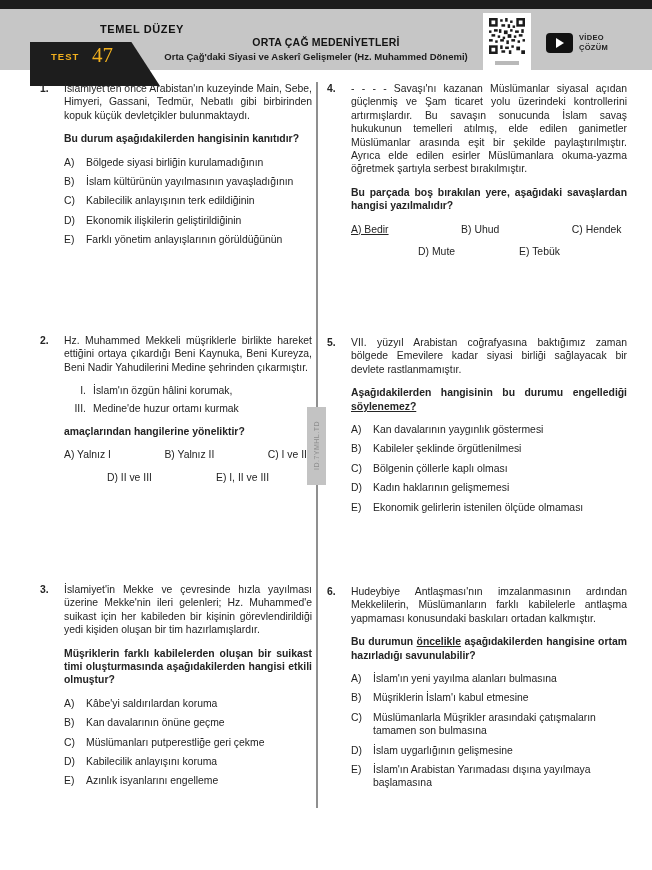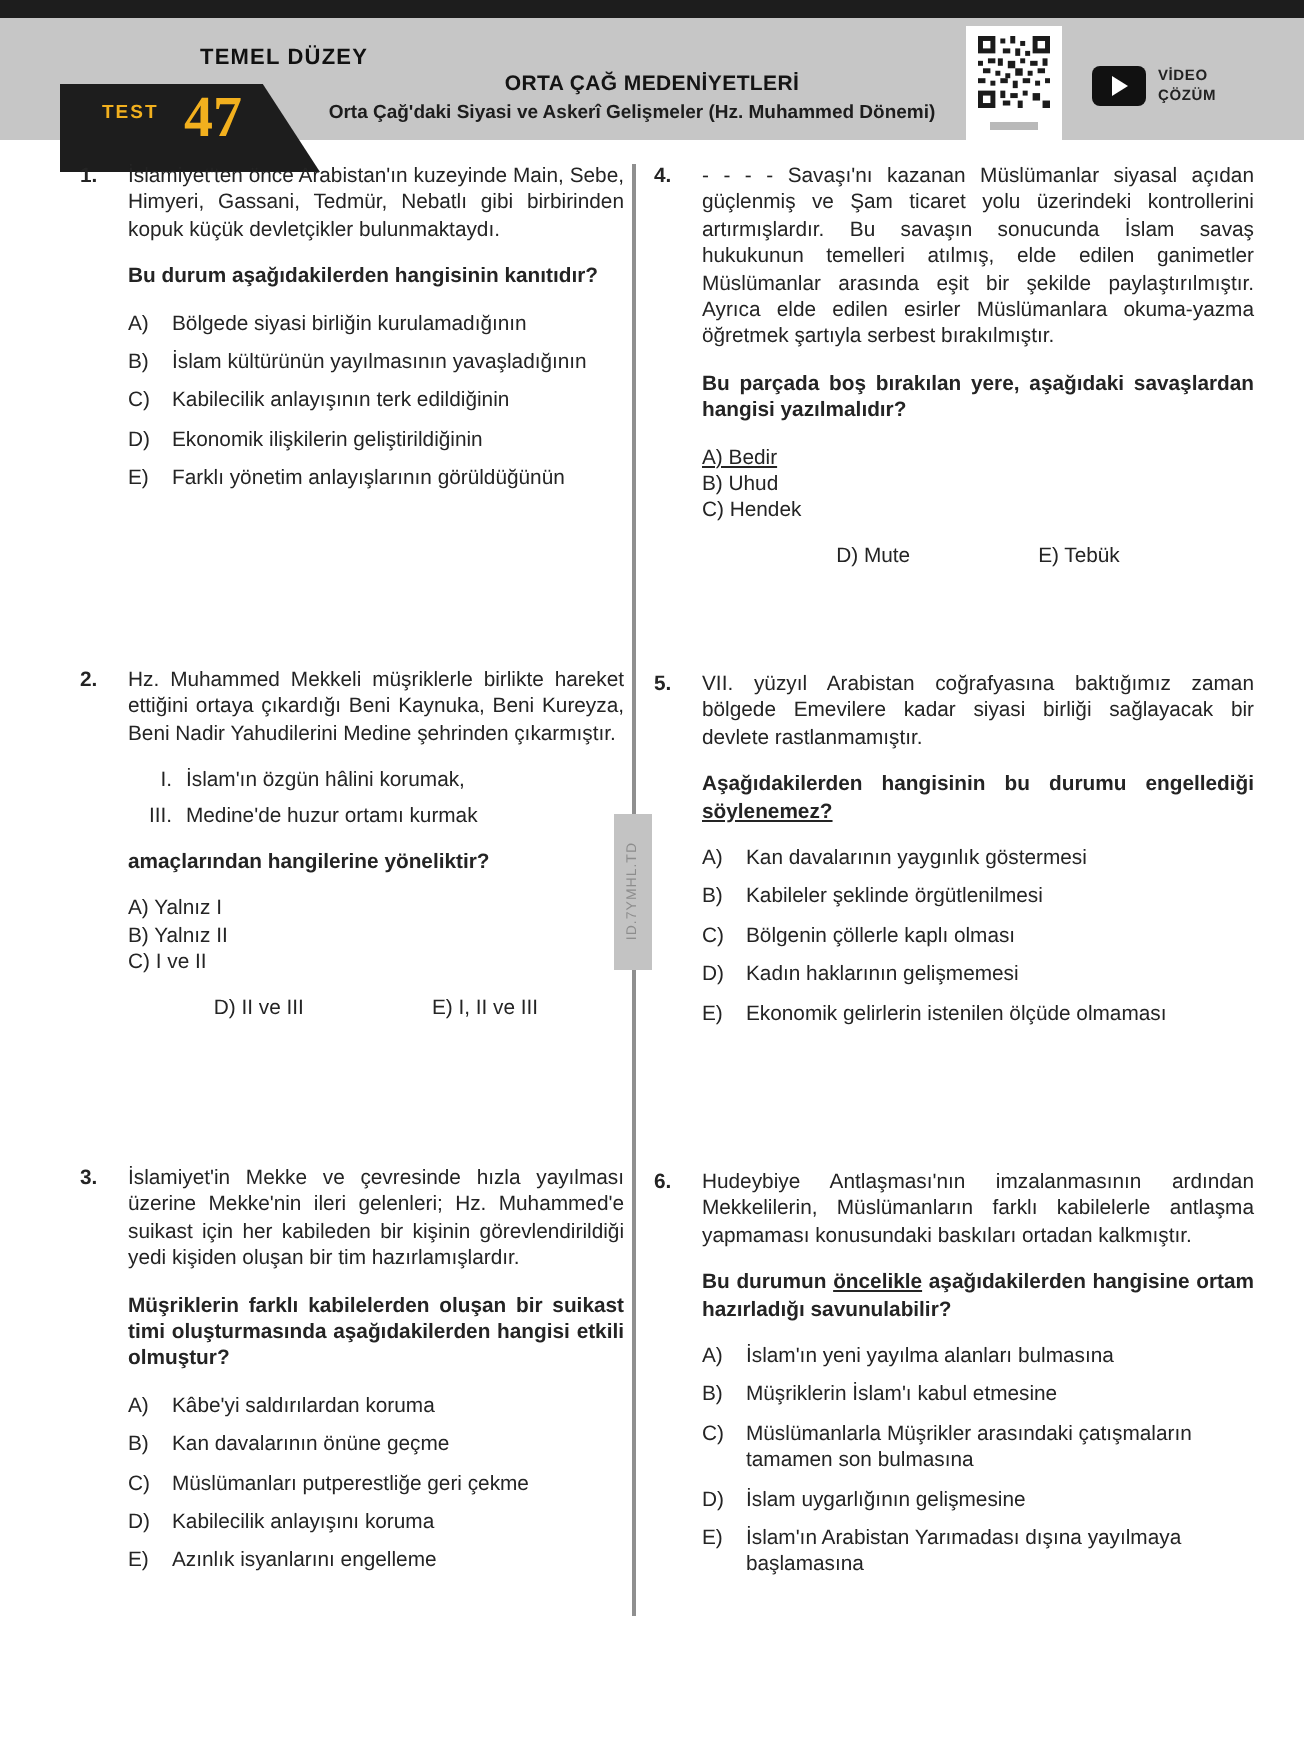--- a/index.html
+++ b/index.html
@@ -7,21 +7,21 @@
         font-family:"Liberation Sans",sans-serif;color:#222;}
   
   .topbar{position:absolute;left:0;top:0;width:652px;height:9px;background:#1d1d1d;}
   .band{position:absolute;left:0;top:9px;width:652px;height:61px;background:#c6c6c6;}
   .level{position:absolute;left:52px;top:23px;font-size:11px;font-weight:bold;
          letter-spacing:.6px;color:#111;margin-left:48px;}
   .badge{position:absolute;left:30px;top:42px;width:130px;height:44px;background:#1d1d1d;
          clip-path:polygon(0 0,78% 0,100% 100%,0 100%);}
   .badge .t{position:absolute;left:21px;top:9px;font-size:9.5px;font-weight:bold;
             letter-spacing:1px;color:#f2b01e;}
-  .badge .n{position:absolute;left:62px;top:1px;font-size:29px;font-weight:bold;
+  .badge .n{position:absolute;left:62px;top:1px;font-size:21px;font-weight:normal;
             font-family:"Liberation Serif",serif;color:#f2b01e;}
   .title{position:absolute;left:0;top:36px;width:652px;text-align:center;
          font-size:10.5px;font-weight:bold;color:#141414;letter-spacing:.2px;}
   .subtitle{position:absolute;left:0;top:51px;width:632px;text-align:center;
             font-size:9.5px;font-weight:600;color:#1d1d1d;}
   .qrbox{position:absolute;left:483px;top:13px;width:48px;height:60px;background:#fff;}
   .qrbox svg{position:absolute;left:6px;top:5px;}
   .qrcap{position:absolute;left:12px;top:48px;width:24px;height:4px;background:#b9b9b9;}
   .vbtn{position:absolute;left:546px;top:33px;width:27px;height:20px;background:#111;
         border-radius:4px;}
@@ -45,21 +45,21 @@
   .qstem{margin:0 0 10px;font-weight:bold;text-align:justify;}
   .u{text-decoration:underline;}
   .opts{margin:0;padding:0;}
   .opt{display:flex;gap:8px;margin-bottom:6px;}
   .optletter{width:14px;flex-shrink:0;}
   .opttext{flex:1;}
   .roman{margin:0 0 10px;padding-left:2px;}
   .ritem{display:flex;margin-bottom:4px;}
   .rnum{width:20px;text-align:right;margin-right:7px;flex-shrink:0;}
   .optrow{display:flex;margin-bottom:9px;}
-  .optrow.spread{justify-content:space-between;width:98%;flex-direction:column;}
+  .optrow.spread{justify-content:space-between;width:98%;}
   .optrow.center{justify-content:center;gap:64px;}
 </style>
 </head>
 <body>
 
 <div class="page">
 
   <div class="topbar"></div>
   <div class="band"></div>
   <div class="level">TEMEL DÜZEY</div>

